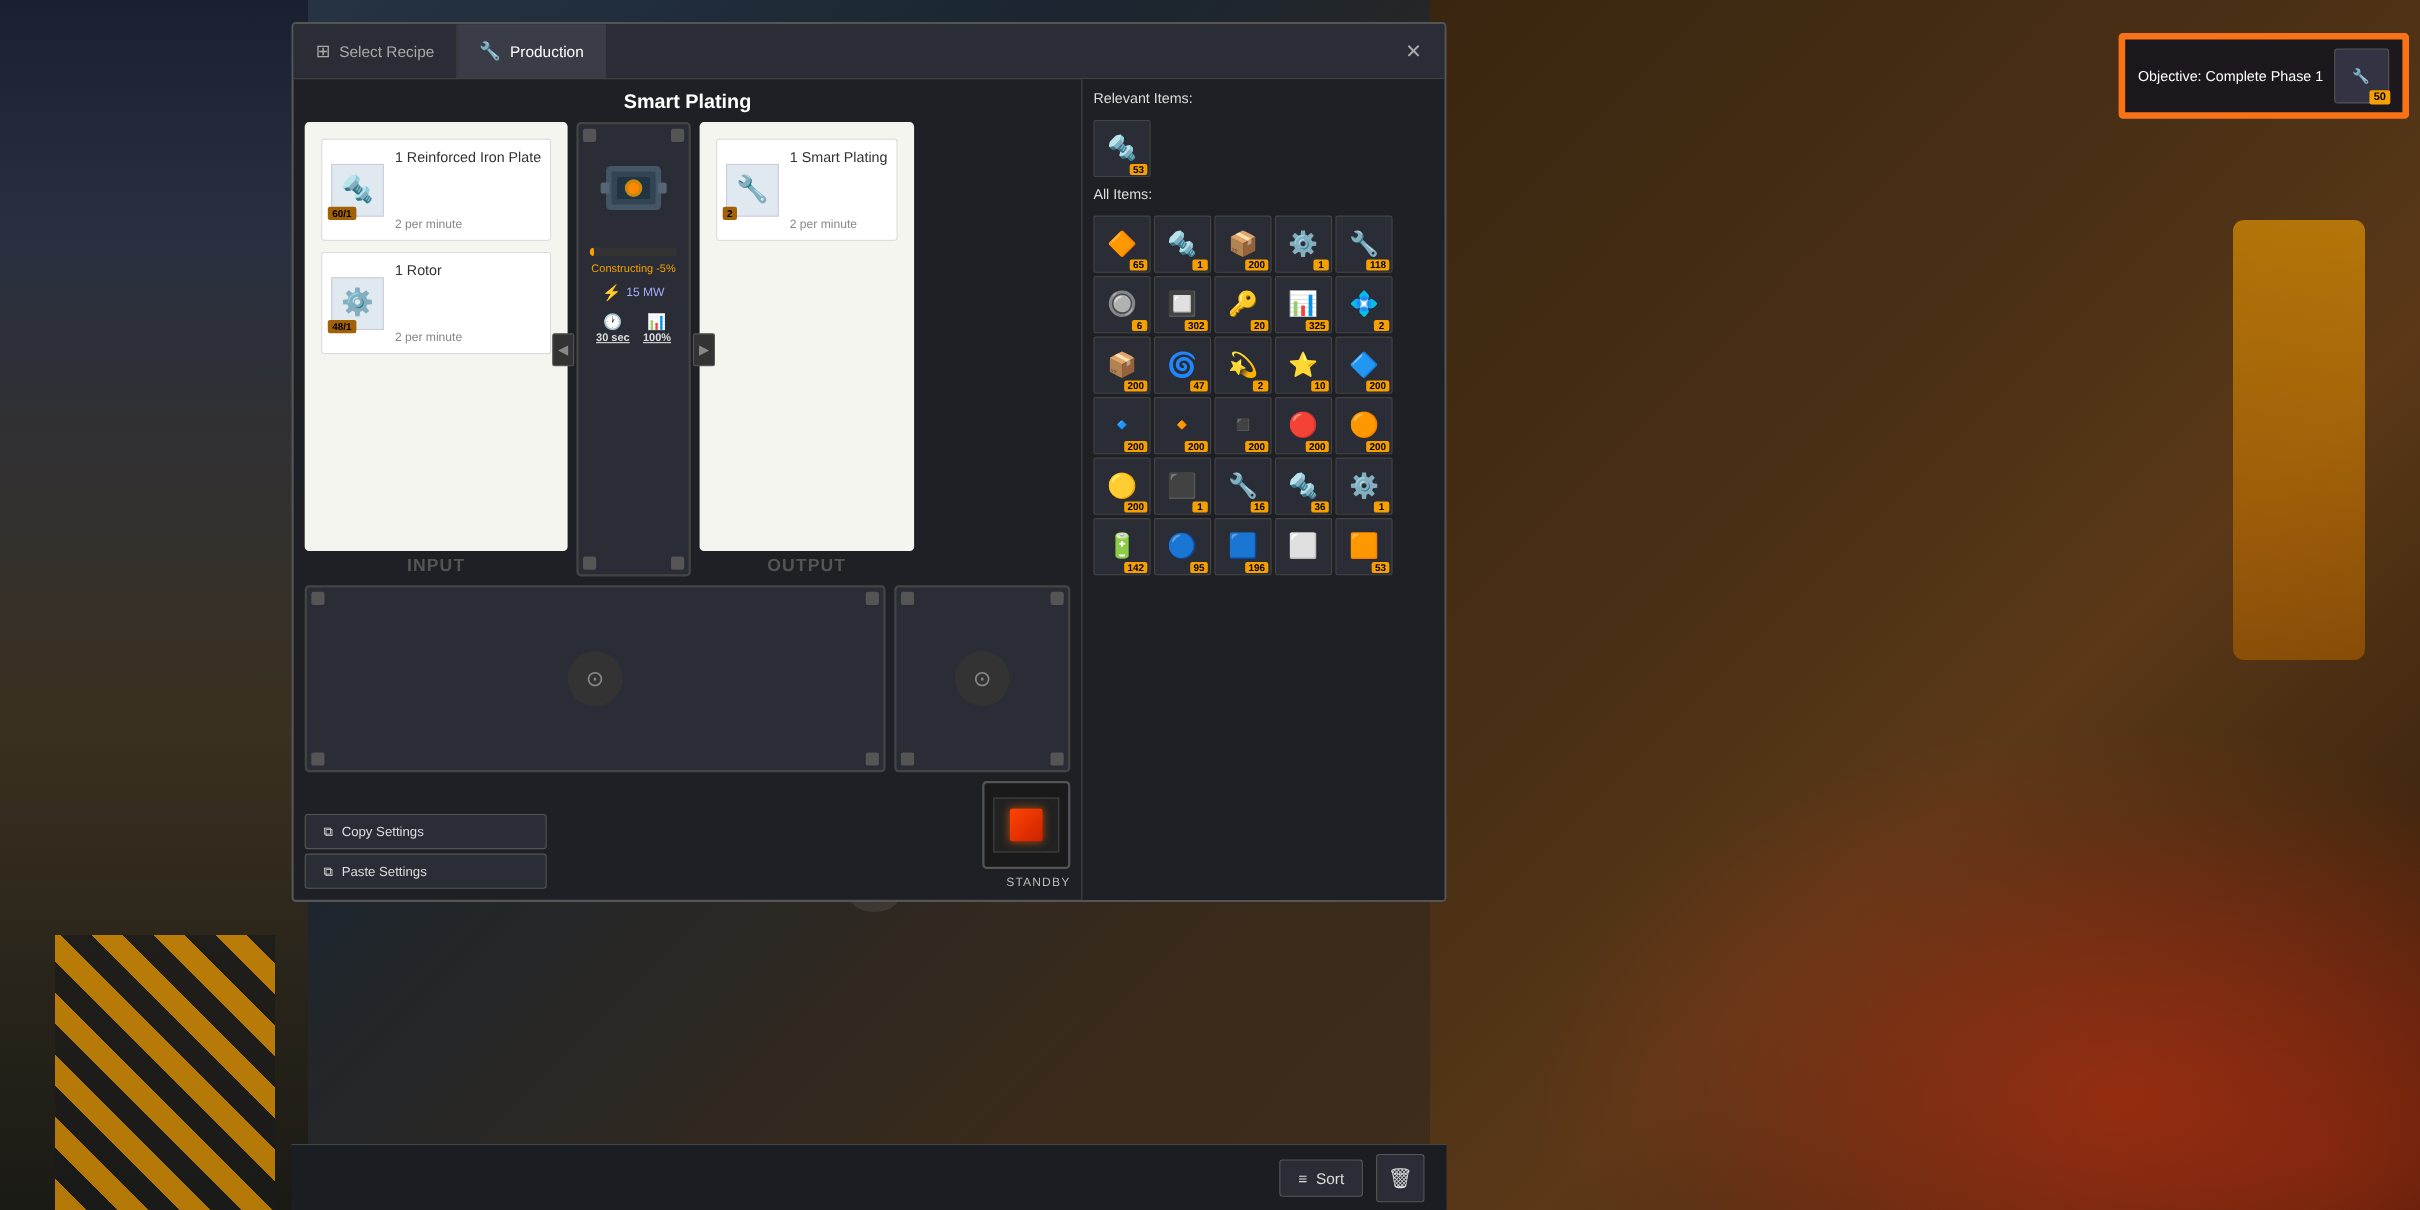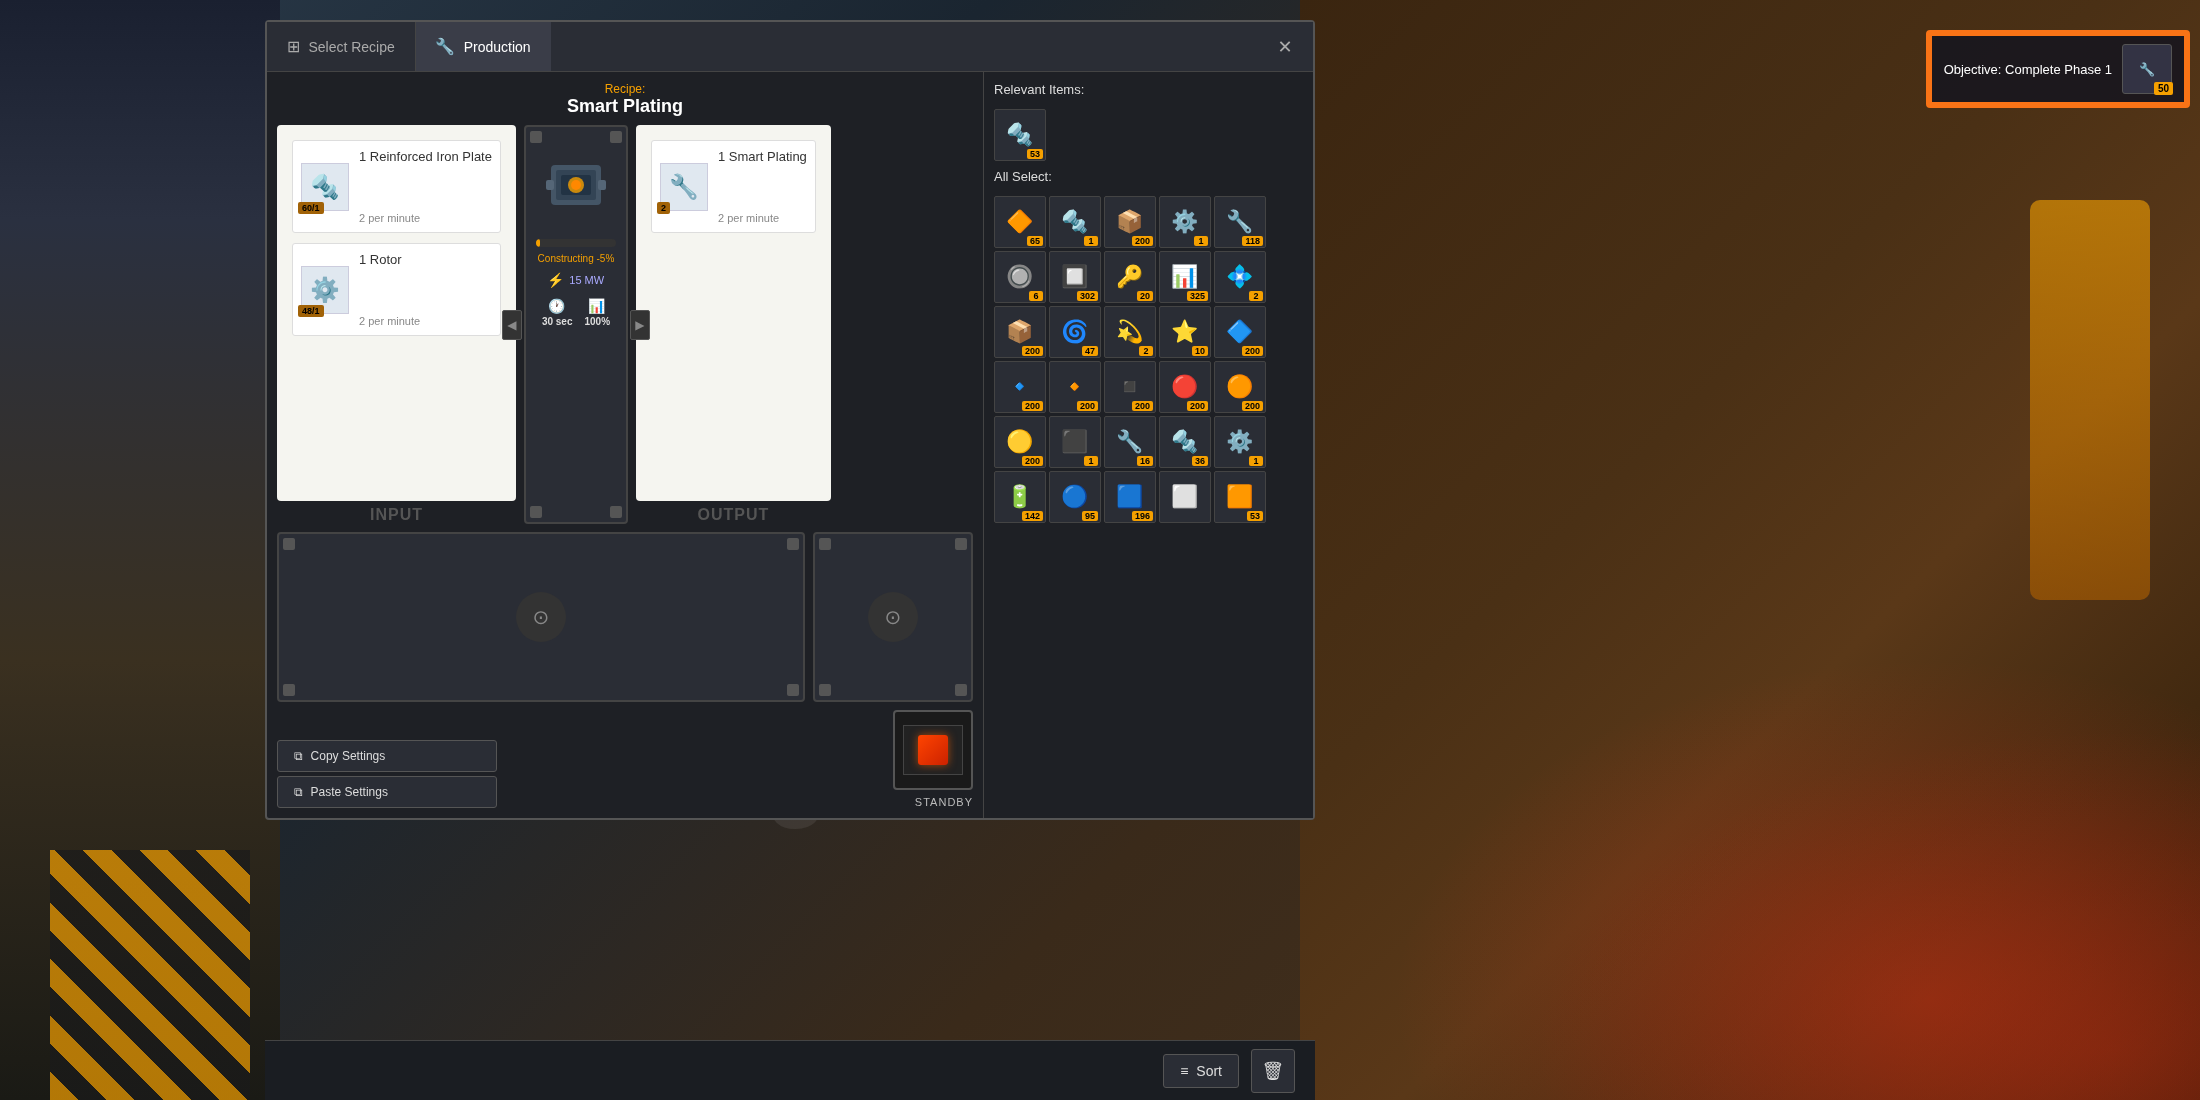--- a/index.html
+++ b/index.html
@@ -364,21 +364,21 @@
 
     .machine-stat {
       display: flex;
       flex-direction: column;
       align-items: center;
       font-size: 10px;
       color: #aaa;
     }
 
     .stat-icon { font-size: 14px; margin-bottom: 2px; }
-    .stat-val { color: #ddd; font-weight: bold; }
+    .stat-val { color: #ddd; font-weight: bold; text-decoration: underline; }
 
     .arrow-btn {
       position: absolute;
       top: 50%;
       transform: translateY(-50%);
       width: 20px;
       height: 30px;
       background: #333;
       border: 1px solid #555;
       display: flex;
@@ -669,21 +669,20 @@
       <span>Production</span>
     </div>
     <div class="close-btn">✕</div>
   </div>
 
   <div class="dialog-content">
 
     <div class="main-panel">
 
       <div class="recipe-header">
-        <div class="recipe-label">Recipe:</div>
         <div class="recipe-name">Smart Plating</div>
       </div>
 
       <div class="production-area">
 
         <div style="display:flex;flex-direction:column;">
           <div class="io-panel">
             <div class="ingredient-item">
               <div class="ingredient-icon">
                 <span>🔩</span>
@@ -814,21 +813,21 @@
     </div>
 
     <div class="inventory-panel">
       <div class="inv-section-title">Relevant Items:</div>
       <div class="inv-grid">
         <div class="inv-slot">
           <span class="inv-slot-icon">🔩</span>
           <span class="inv-slot-count">53</span>
         </div>
       </div>
-      <div class="inv-section-title">All Select:</div>
+      <div class="inv-section-title">All Items:</div>
       <div class="inv-grid">
         <div class="inv-slot">
             <span class="inv-slot-icon">🔶</span>
             <span class="inv-slot-count">65</span>
           </div>
         <div class="inv-slot">
             <span class="inv-slot-icon">🔩</span>
             <span class="inv-slot-count">1</span>
           </div>
         <div class="inv-slot">

